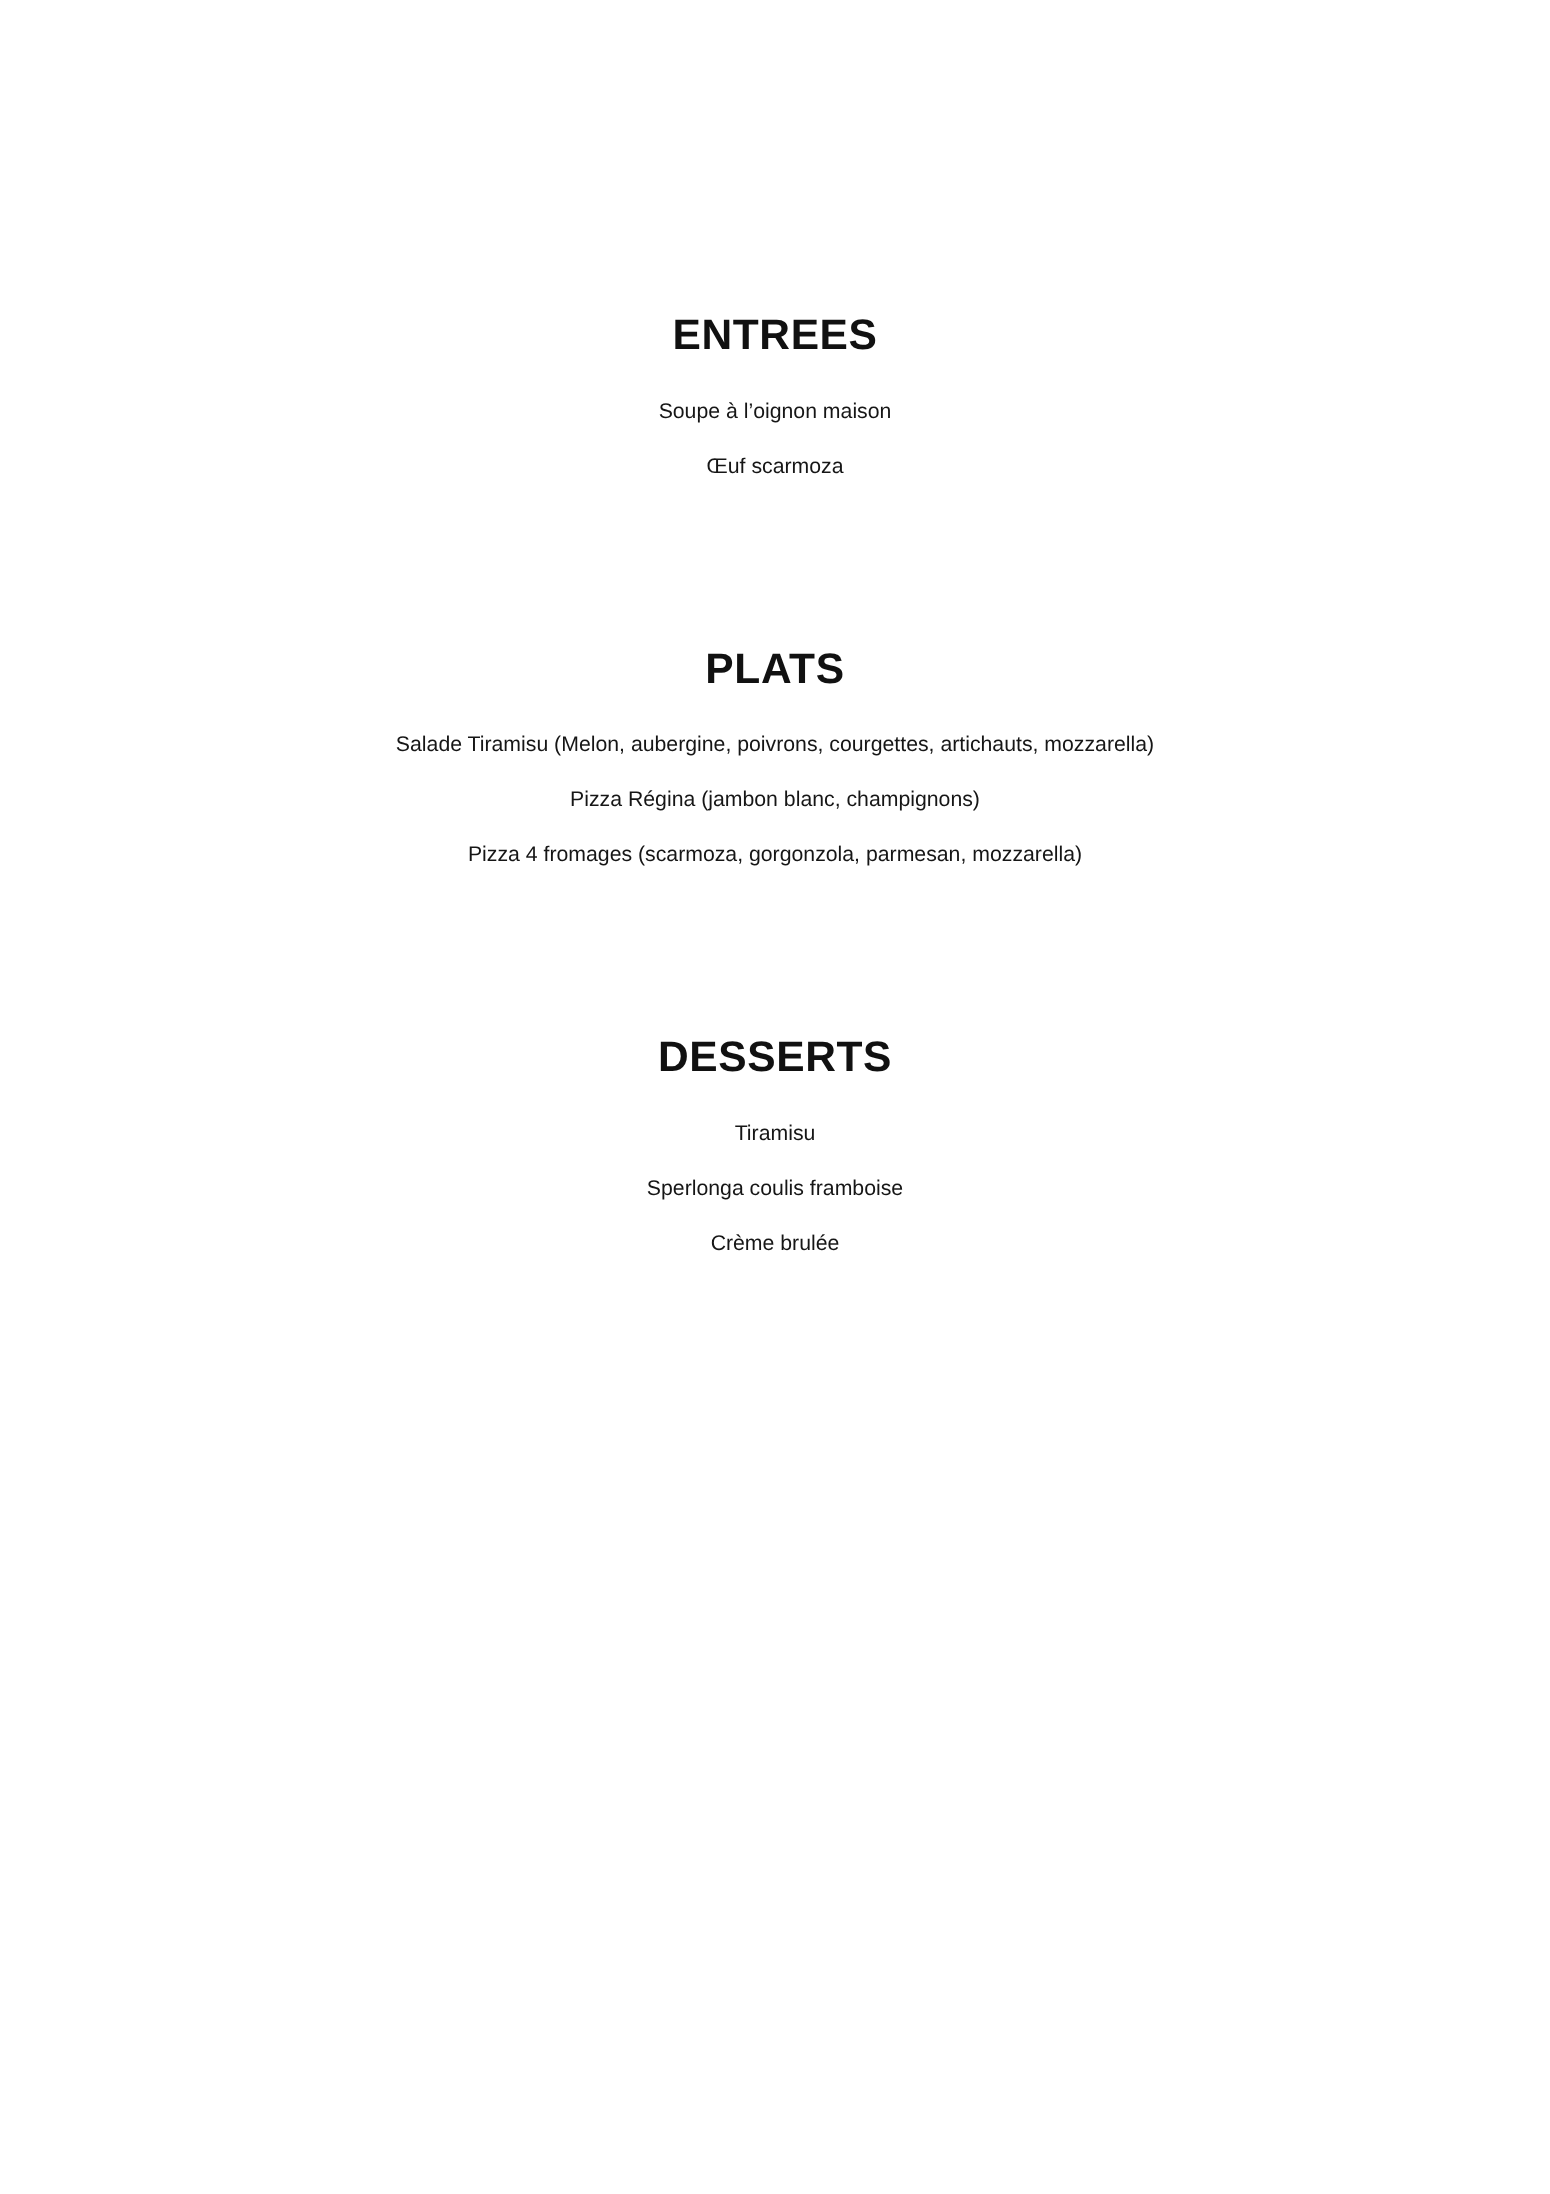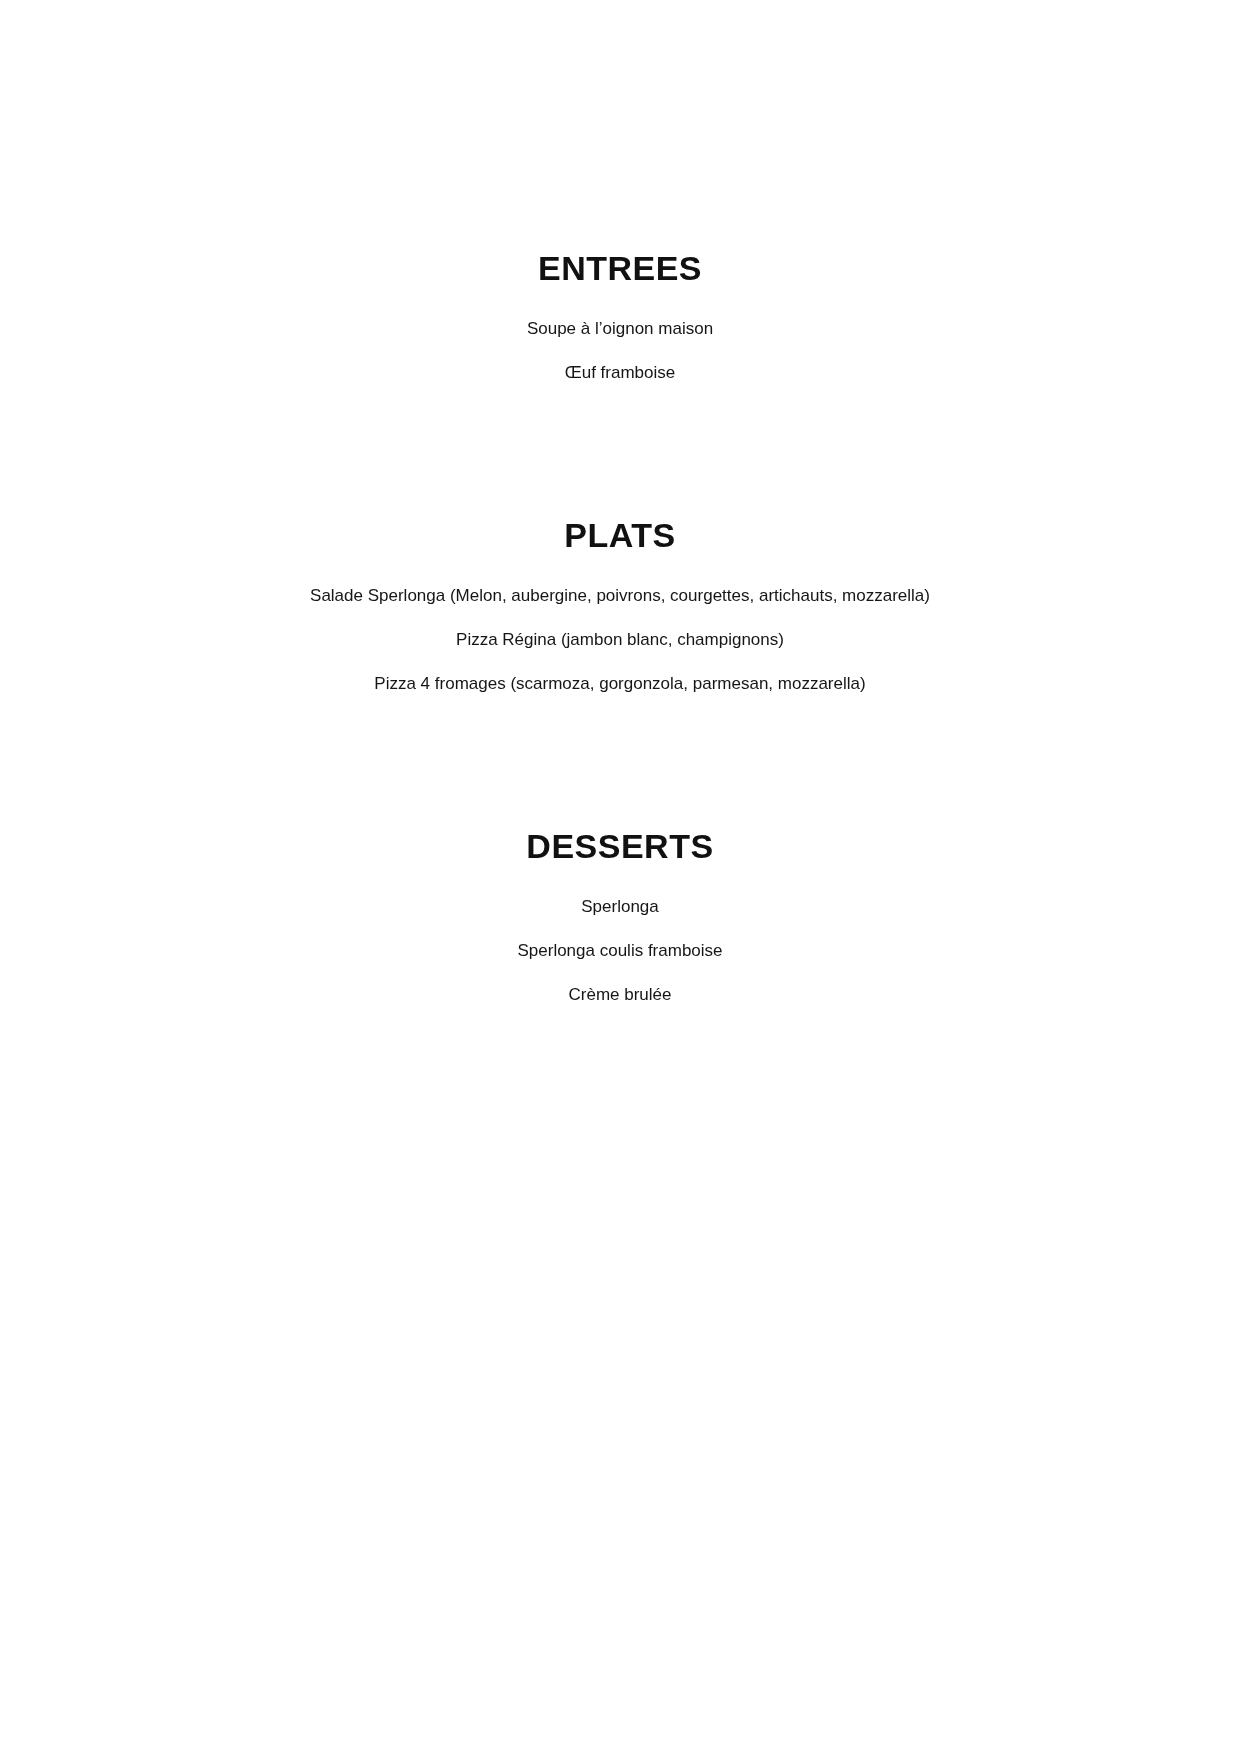--- a/index.html
+++ b/index.html
@@ -45,30 +45,30 @@
   }
 </style>
 </head>
 <body>
 
 <div class="menu-page">
 
   <div class="menu-section">
     <h1 class="section-title">ENTREES</h1>
     <p class="menu-item">Soupe à l’oignon maison</p>
-    <p class="menu-item">Œuf framboise</p>
+    <p class="menu-item">Œuf scarmoza</p>
   </div>
 
   <div class="menu-section">
     <h1 class="section-title">PLATS</h1>
-    <p class="menu-item">Salade Sperlonga (Melon, aubergine, poivrons, courgettes, artichauts, mozzarella)</p>
+    <p class="menu-item">Salade Tiramisu (Melon, aubergine, poivrons, courgettes, artichauts, mozzarella)</p>
     <p class="menu-item">Pizza Régina (jambon blanc, champignons)</p>
     <p class="menu-item">Pizza 4 fromages (scarmoza, gorgonzola, parmesan, mozzarella)</p>
   </div>
 
   <div class="menu-section">
     <h1 class="section-title">DESSERTS</h1>
-    <p class="menu-item">Sperlonga</p>
+    <p class="menu-item">Tiramisu</p>
     <p class="menu-item">Sperlonga coulis framboise</p>
     <p class="menu-item">Crème brulée</p>
   </div>
 
 </div>
 
 </body></html>

